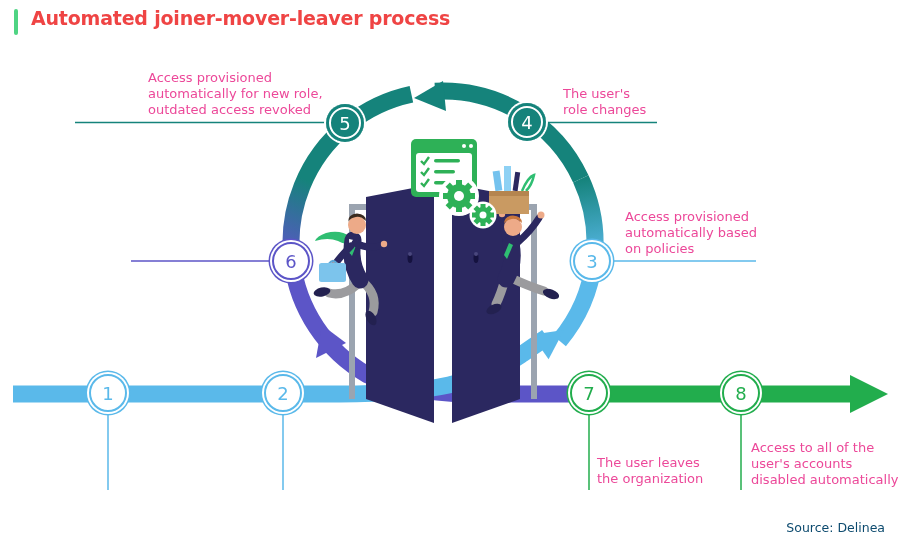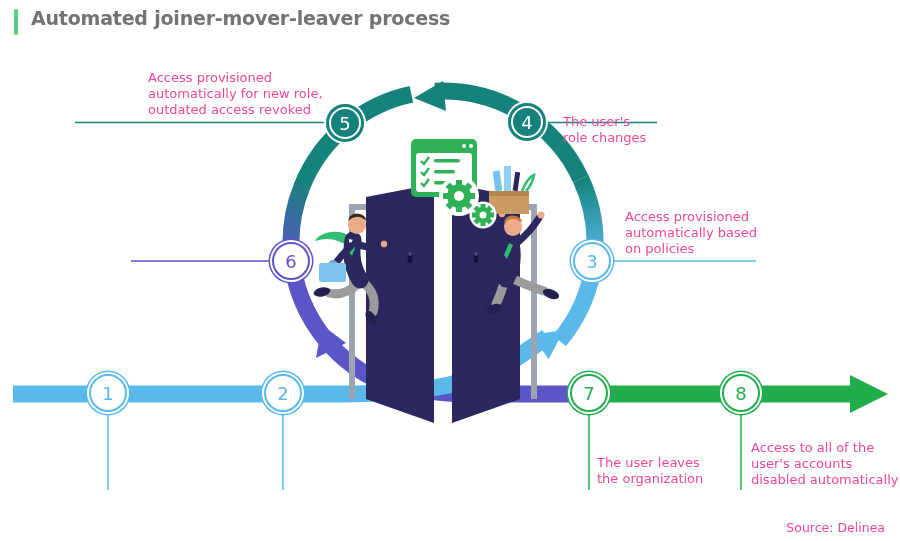--- a/index.html
+++ b/index.html
@@ -1,29 +1,29 @@
 <!DOCTYPE html>
 <html><head>
 <meta charset="utf-8">
 <style>
   html,body{margin:0;padding:0;background:#fff;}
   .canvas{position:relative;width:900px;height:541px;background:#fff;overflow:hidden;
           font-family:"DejaVu Sans","Liberation Sans",sans-serif;}
   .accent-bar{position:absolute;left:14px;top:9px;width:4px;height:26px;background:#4fd483;border-radius:2px;}
-  .title{position:absolute;left:31px;top:7px;font-size:19px;font-weight:bold;color:#737373;letter-spacing:-0.2px;}
+  .title{position:absolute;left:31px;top:7px;font-size:19px;font-weight:bold;color:#ef4444;letter-spacing:-0.2px;}
   svg.diagram{position:absolute;left:0;top:0;}
   .lbl{position:absolute;font-size:13px;line-height:16px;color:#ec4899;white-space:pre-line;}
   .node{position:absolute;width:38px;height:38px;border-radius:50%;display:flex;align-items:center;
         justify-content:center;font-size:18px;background:#fff;box-sizing:border-box;}
   .n-blue{color:#5ab9ea;border:2.5px solid #5ab9ea;box-shadow:0 0 0 2px #fff,0 0 0 3.5px #5ab9ea;}
   .n-green{color:#22ad4d;border:2.5px solid #22ad4d;box-shadow:0 0 0 2px #fff,0 0 0 3.5px #22ad4d;}
   .n-purple{color:#5c55c7;border:2.5px solid #5c55c7;box-shadow:0 0 0 2px #fff,0 0 0 3.5px #5c55c7;}
   .n-teal{color:#fff;background:#15837b;
           box-shadow:0 0 0 2px #fff,inset 0 0 0 3px #15837b,inset 0 0 0 5px #fff;}
-  .source{position:absolute;right:15px;top:520px;font-size:12.5px;color:#ec4899;}
+  .source{position:absolute;right:15px;top:520px;font-size:12.5px;color:#0c4a6e;}
 </style>
 </head>
 <body>
 
 <div class="canvas">
 
   <div class="accent-bar"></div>
   <div class="title">Automated joiner-mover-leaver process</div>
 
   <svg class="diagram" width="900" height="541" viewBox="0 0 900 541">
@@ -168,21 +168,21 @@
   <div class="node n-blue" style="left:573px;top:242px;">3</div>
   <div class="node n-teal" style="left:508px;top:103px;">4</div>
   <div class="node n-teal" style="left:326px;top:104px;">5</div>
   <div class="node n-purple" style="left:272px;top:242px;">6</div>
   <div class="node n-green" style="left:570px;top:374px;">7</div>
   <div class="node n-green" style="left:722px;top:374px;">8</div>
 
   <div class="lbl" style="left:148px;top:70px;">Access provisioned
 automatically for new role,
 outdated access revoked</div>
-  <div class="lbl" style="left:563px;top:86px;margin-top:28px;">The user's
+  <div class="lbl" style="left:563px;top:86px;">The user's
 role changes</div>
   <div class="lbl" style="left:625px;top:209px;">Access provisioned
 automatically based
 on policies</div>
   <div class="lbl" style="left:751px;top:440px;">Access to all of the
 user's accounts
 disabled automatically</div>
   <div class="lbl" style="left:597px;top:455px;">The user leaves
 the organization</div>
 

